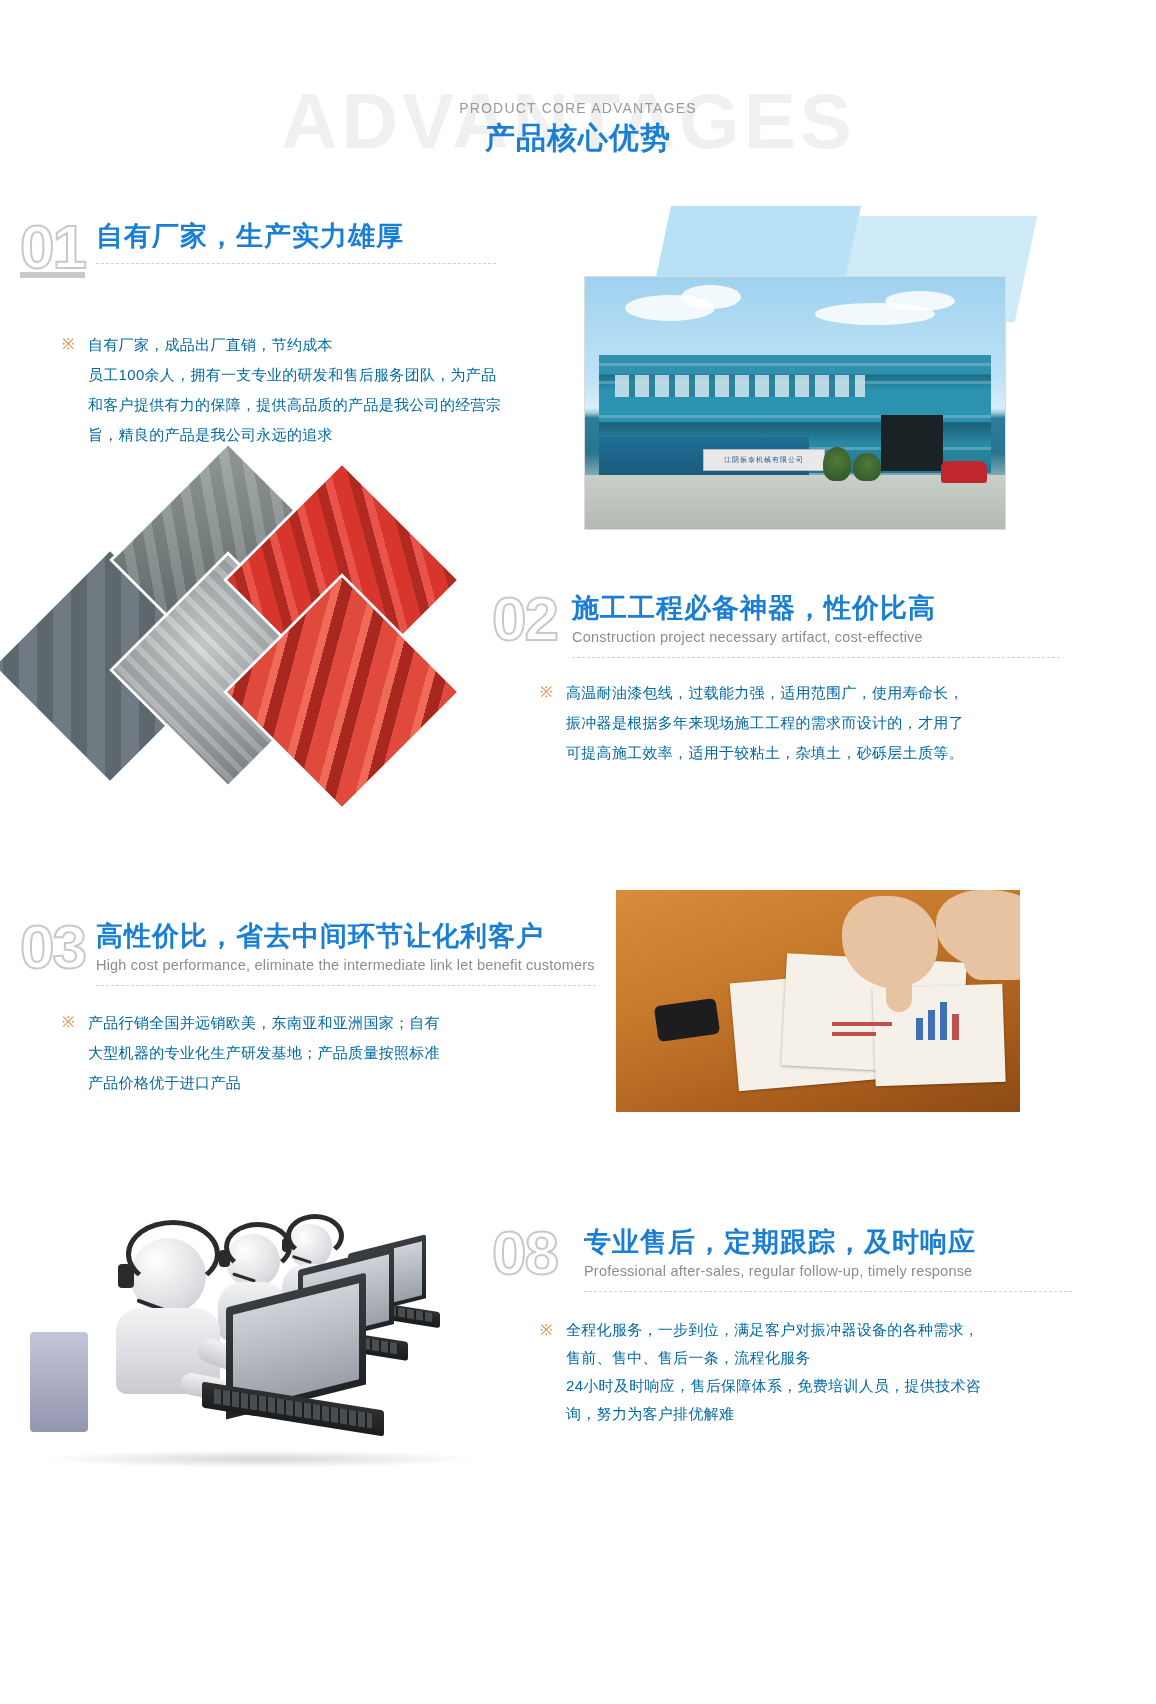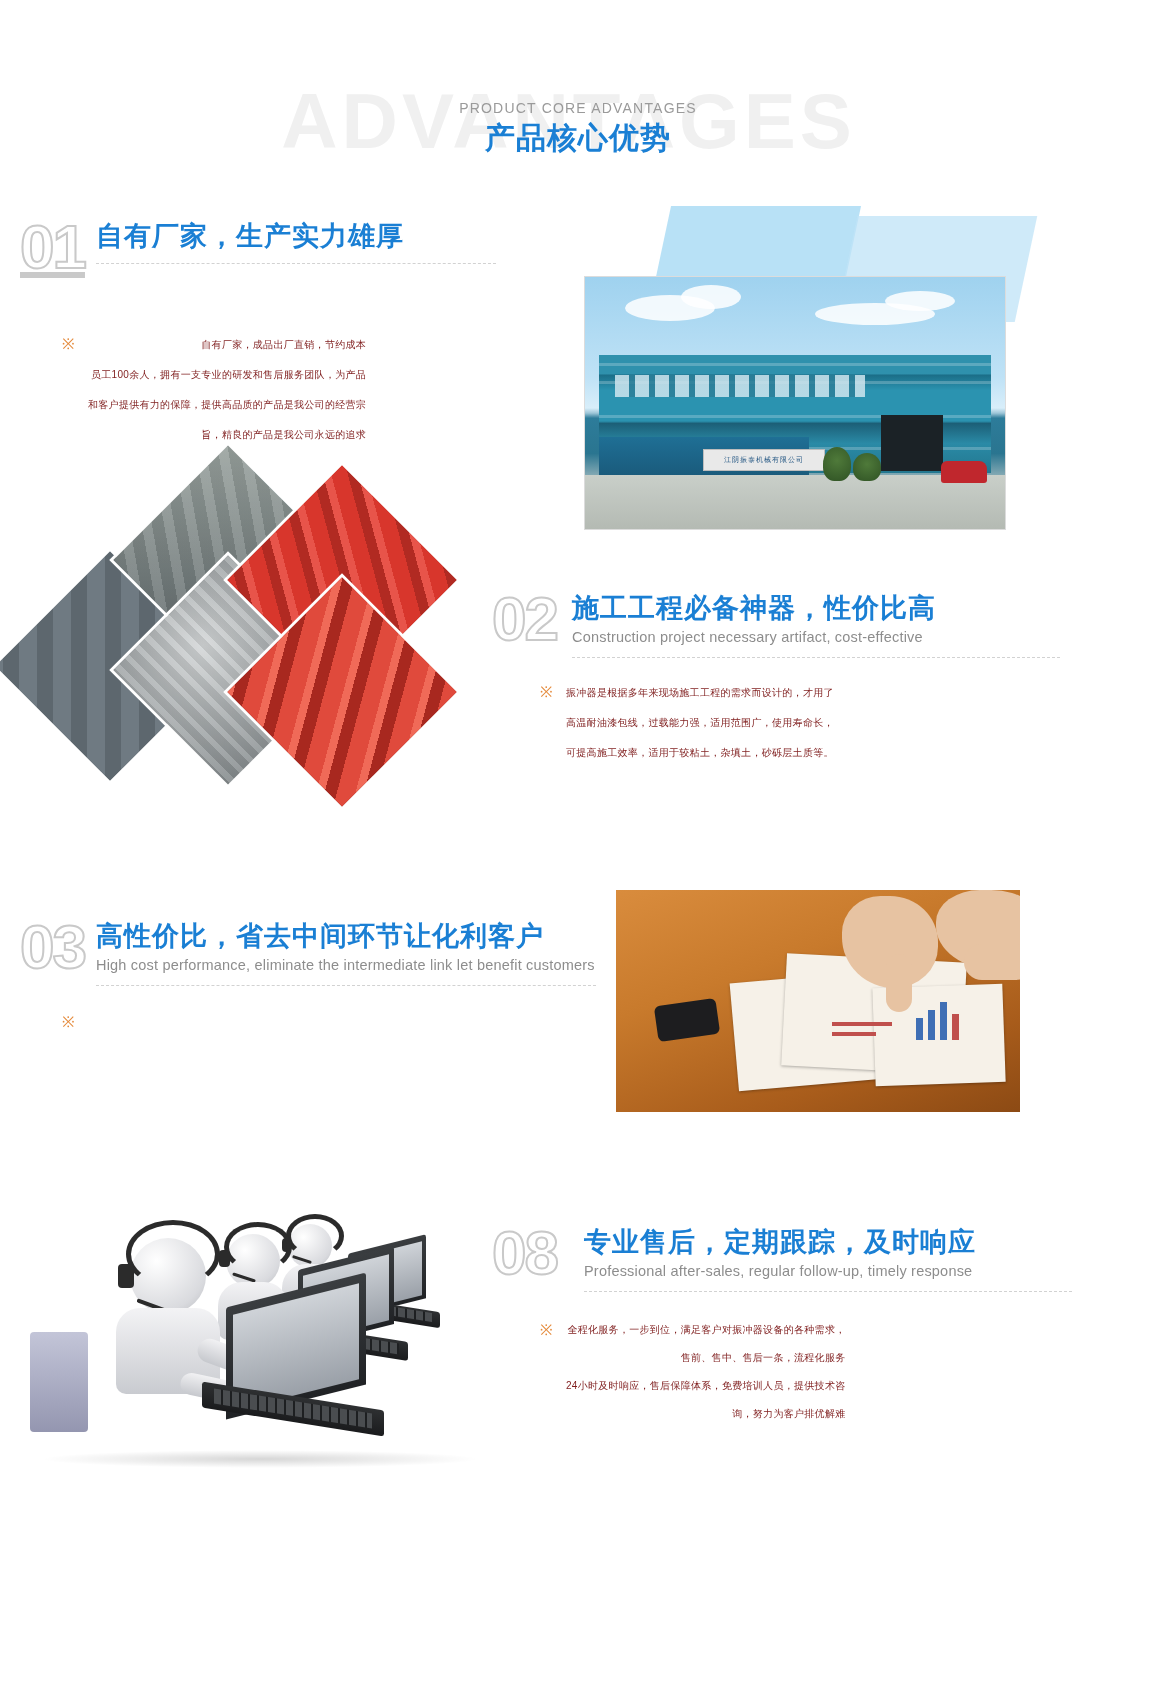--- a/index.html
+++ b/index.html
@@ -98,25 +98,24 @@
   }
   .star {
     color: #e4893a;
     font-size: 15px;
     line-height: 28px;
     width: 26px;
     flex: 0 0 26px;
     text-align: left;
   }
   .body-text {
-    font-size: 10px;
-    color: #7f1d1d;
+    font-size: 15px;
+    color: #0369a1;
     line-height: 30px;
     letter-spacing: 0.3px;
-    text-align: right;
   }
   .body-text .ln { display: block; }
 
   
   .photo {
     position: absolute;
     overflow: hidden;
   }
   .deco {
     position: absolute;
@@ -396,38 +395,43 @@
 
 <div style="position:absolute; left:572px; top:590px; width:500px;">
   <div class="title-cn">施工工程必备神器，性价比高</div>
   <div class="title-en">Construction project necessary artifact, cost-effective</div>
   <div class="divider" style="width:488px;"></div>
 </div>
 
 <div class="body-block" style="position:absolute; left:540px; top:678px; width:500px;">
   <div class="star">※</div>
   <div class="body-text">
+    <span class="ln">高温耐油漆包线，过载能力强，适用范围广，使用寿命长，</span>
     <span class="ln">振冲器是根据多年来现场施工工程的需求而设计的，才用了</span>
-    <span class="ln">高温耐油漆包线，过载能力强，适用范围广，使用寿命长，</span>
     <span class="ln">可提高施工效率，适用于较粘土，杂填土，砂砾层土质等。</span>
   </div>
 </div>
 
 <div class="num" style="left:20px; top:916px;">
   <span class="outline">03</span>
 </div>
 
 <div style="position:absolute; left:96px; top:918px; width:520px;">
   <div class="title-cn">高性价比，省去中间环节让化利客户</div>
   <div class="title-en">High cost performance, eliminate the intermediate link let benefit customers</div>
   <div class="divider" style="width:500px;"></div>
 </div>
 
 <div class="body-block" style="position:absolute; left:62px; top:1008px; width:500px;">
   <div class="star">※</div>
+  <div class="body-text">
+    <span class="ln">产品行销全国并远销欧美，东南亚和亚洲国家；自有</span>
+    <span class="ln">大型机器的专业化生产研发基地；产品质量按照标准</span>
+    <span class="ln">产品价格优于进口产品</span>
+  </div>
 </div>
 
 <div class="photo desk">
   <div class="paper" style="left:118px; top:86px; width:170px; height:108px; transform:rotate(-5deg);"></div>
   <div class="paper" style="left:168px; top:68px; width:180px; height:112px; transform:rotate(3deg);"></div>
   <div class="paper" style="left:258px; top:96px; width:130px; height:98px; transform:rotate(-2deg);"></div>
   <div class="chartbar" style="left:300px; top:128px; width:7px; height:22px;"></div>
   <div class="chartbar" style="left:312px; top:120px; width:7px; height:30px;"></div>
   <div class="chartbar" style="left:324px; top:112px; width:7px; height:38px;"></div>
   <div class="chartbar" style="left:336px; top:124px; width:7px; height:26px; background:#c0504d;"></div>

